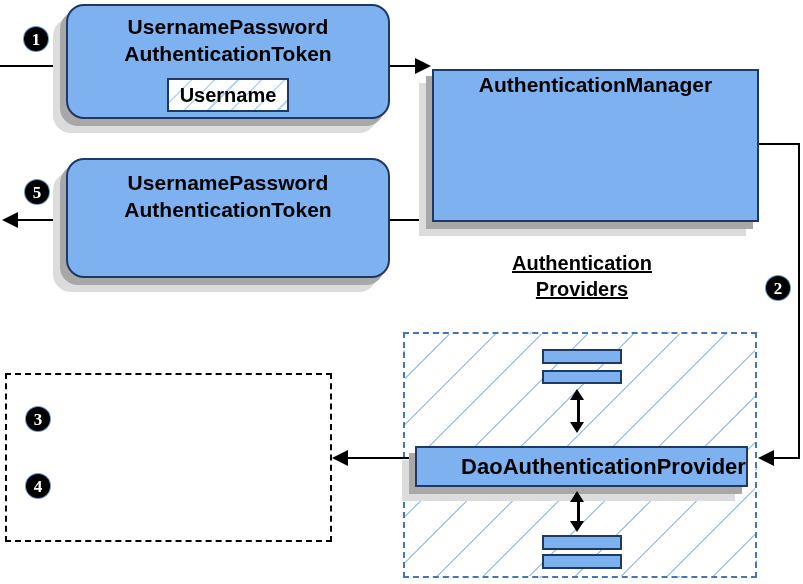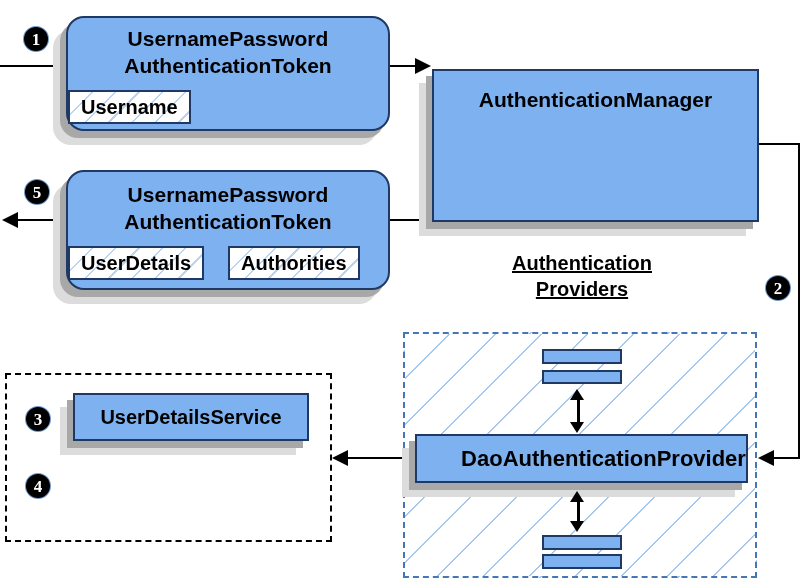--- a/index.html
+++ b/index.html
@@ -7,27 +7,27 @@
     position:relative;width:803px;height:584px;background:#fff;overflow:hidden;
     font-family:"Liberation Sans",sans-serif;color:#000;
   }
   .abs{position:absolute;box-sizing:border-box;}
   .line{background:#000;}
   
   .box-blue{
     background:#7db1f0;border:2px solid #1f3864;
     box-shadow:-6px 7px 0 #a8a8a8,-13px 14px 0 #dcdcdc;
   }
-  .rounded{border-radius:18px;margin-top:12px;}
+  .rounded{border-radius:18px;}
   
   .hatch-sm{background:repeating-linear-gradient(135deg,rgba(0,0,0,0) 0 15px,#b9d4f4 15px 16.5px),#fff;}
   .hatch-md{background:repeating-linear-gradient(135deg,rgba(0,0,0,0) 0 23px,#a5c8f0 23px 24.5px),#fff;}
   .hatch-lg{background:repeating-linear-gradient(135deg,rgba(0,0,0,0) 0 31px,#a5c8f0 31px 32.5px),#fff;}
   .token-title{font-weight:bold;font-size:21px;line-height:27px;text-align:center;}
-  .fields-row{display:flex;gap:24px;margin-top:11px;}
+  .fields-row{display:flex;justify-content:center;gap:24px;margin-top:11px;}
   .field{
     border:2px solid #1f3864;height:30px;display:flex;align-items:center;justify-content:center;
     padding:0 11px;font-weight:bold;font-size:20px;
   }
   .badge{
     width:24px;height:24px;border-radius:50%;background:#000;color:#fff;
     display:flex;align-items:center;justify-content:center;
     font-family:"Liberation Serif",serif;font-weight:bold;font-size:17px;line-height:1;
     box-shadow:0 0 0 1px #6b96cf;
   }
@@ -81,52 +81,47 @@
   <div class="abs box-blue rounded" style="left:66px;top:4px;width:324px;height:115px;padding-top:7px;">
     <div class="token-title">
       <div>UsernamePassword</div>
       <div>AuthenticationToken</div>
     </div>
     <div class="fields-row">
       <div class="field hatch-sm">Username</div>
     </div>
   </div>
 
-  <div class="abs box-blue" style="left:432px;top:69px;width:327px;height:153px;padding-top:15px;">
+  <div class="abs box-blue" style="left:432px;top:69px;width:327px;height:153px;">
     <div class="token-title">AuthenticationManager</div>
   </div>
 
   <div class="abs box-blue rounded" style="left:66px;top:158px;width:324px;height:120px;padding-top:9px;">
     <div class="token-title">
       <div>UsernamePassword</div>
       <div>AuthenticationToken</div>
-    </div>
-    <div class="fields-row">
-      <div class="field hatch-sm">UserDetails</div>
-      <div class="field hatch-sm">Authorities</div>
     </div>
   </div>
 
   <div class="abs heading" style="left:450px;top:250px;width:264px;text-decoration:underline;">
     <div>Authentication</div>
     <div>Providers</div>
   </div>
 
   <div class="abs bar" style="left:542px;top:349px;width:80px;height:15px;"></div>
   <div class="abs bar" style="left:542px;top:370px;width:80px;height:14px;"></div>
 
   <div class="abs line" style="left:577px;top:397px;width:3px;height:30px;"></div>
   <div class="abs tri-up" style="left:570px;top:389px;"></div>
   <div class="abs tri-down" style="left:570px;top:422px;"></div>
 
-  <div class="abs box-blue center-label" style="left:415px;top:434px;width:333px;height:49px;font-size:22px;padding-left:44px;">DaoAuthenticationProvider</div>
+  <div class="abs box-blue center-label" style="left:415px;top:446px;width:333px;height:41px;font-size:22px;padding-left:44px;">DaoAuthenticationProvider</div>
 
   <div class="abs line" style="left:577px;top:499px;width:3px;height:26px;"></div>
   <div class="abs tri-up" style="left:570px;top:491px;"></div>
   <div class="abs tri-down" style="left:570px;top:521px;"></div>
 
   <div class="abs bar" style="left:542px;top:535px;width:80px;height:15px;"></div>
   <div class="abs bar" style="left:542px;top:554px;width:80px;height:15px;"></div>
 
   <div class="abs" style="left:5px;top:373px;width:327px;height:169px;border:2px dashed #000;"></div>
-  <div class="abs box-blue center-label" style="left:73px;top:393px;width:236px;height:48px;font-size:20px;">UserDetailsService</div>
 
 </div>
 
 </body></html>

